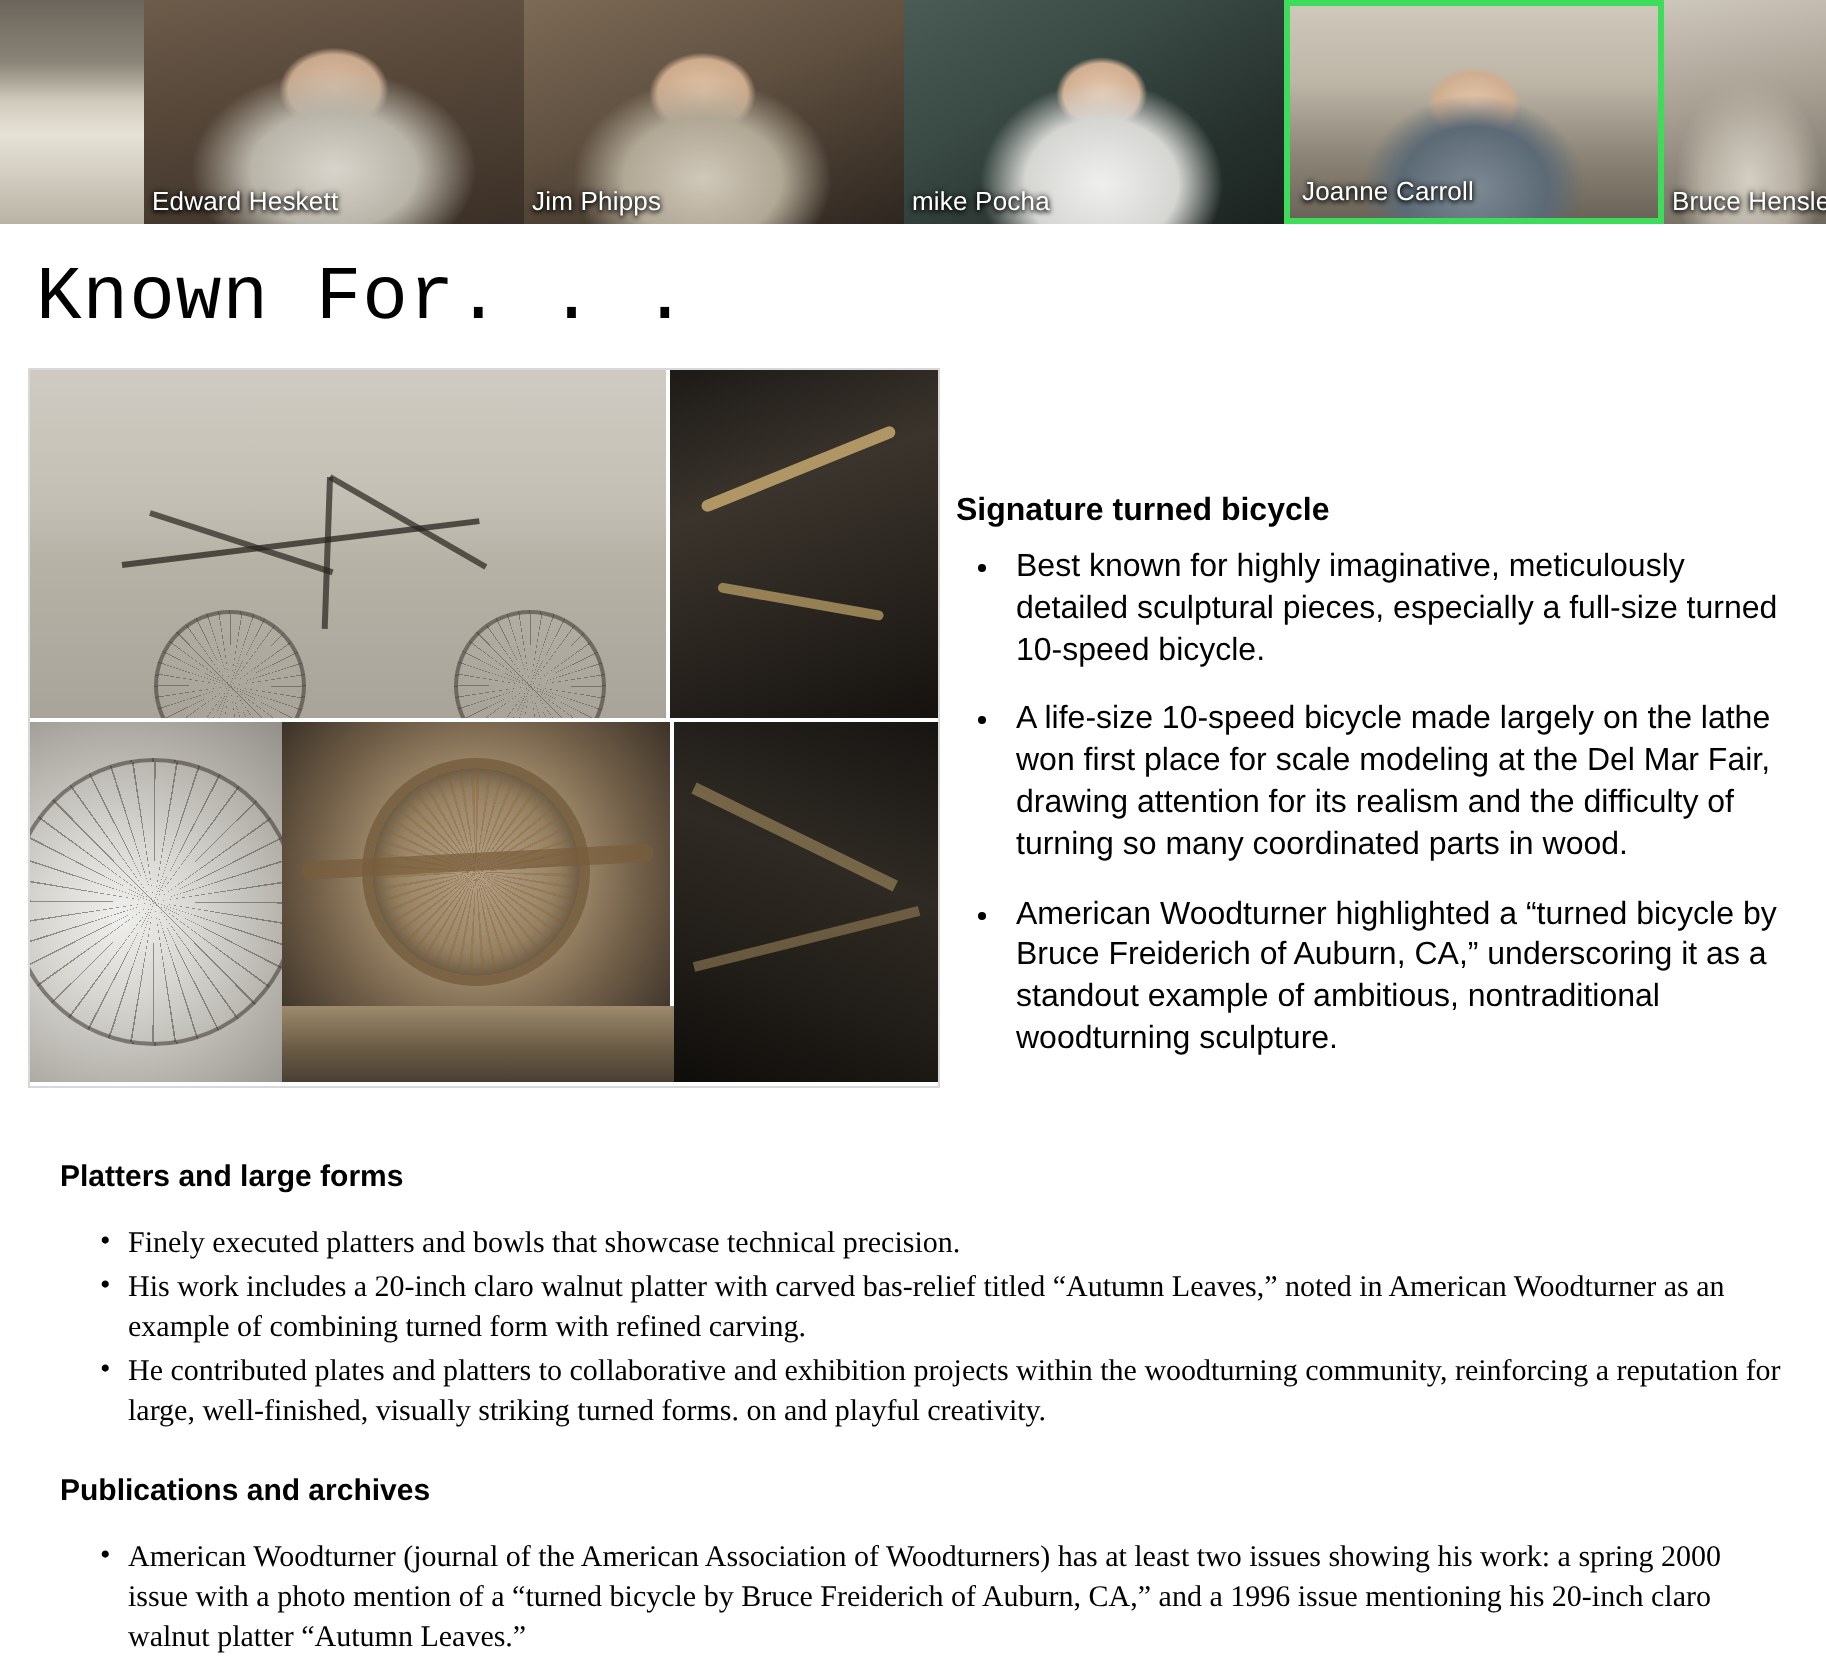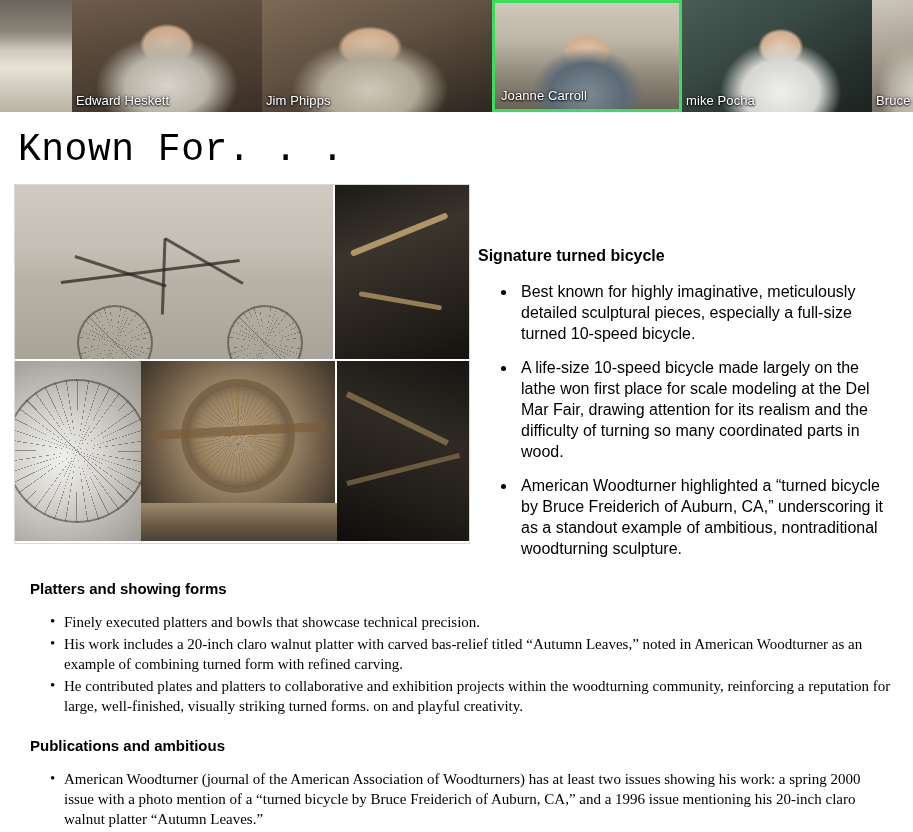--- a/index.html
+++ b/index.html
@@ -47,21 +47,21 @@
   }
   .tile.active {
     border: 3px solid #3ddc5a;
     box-sizing: border-box;
   }
   .tile.active .name { left: 6px; bottom: 6px; }
 
   
   .tile-0 { width: 72px; }
   .tile-1 { width: 190px; }
-  .tile-2 { width: 190px; padding-left: 40px; }
+  .tile-2 { width: 190px; }
   .tile-3 { width: 190px; }
   .tile-4 { width: 190px; }
   .tile-5 { width: 85px; }
 
   
   .feed-0 {
     background:
       linear-gradient(180deg, #6b655c 0%, #8b8478 28%, #cfcabc 45%, #e6e2d6 60%, #b9b3a5 100%);
   }
   .feed-1 {
@@ -193,21 +193,21 @@
     left: 478px;
     top: 135px;
     width: 424px;
   }
   .rc-head {
     font-size: 16px;
     font-weight: bold;
     margin-bottom: 9px;
   }
   ul.bullets {
-    margin: 17px;
+    margin: 4px;
     padding: 0 0 0 22px;
     list-style: disc;
   }
   ul.bullets > li {
     font-size: 16px;
     line-height: 1.30;
     margin-bottom: 14px;
     padding-left: 4px;
   }
 
@@ -258,28 +258,28 @@
   <div class="tile tile-1">
     <div class="feed feed-1"></div>
     <div class="name">Edward Heskett</div>
   </div>
 
   <div class="tile tile-2">
     <div class="feed feed-2"></div>
     <div class="name">Jim Phipps</div>
   </div>
 
+  <div class="tile tile-4">
+    <div class="feed feed-4"></div>
+    <div class="name">mike Pocha</div>
+  </div>
+
   <div class="tile tile-3 active">
     <div class="feed feed-3"></div>
     <div class="name">Joanne Carroll</div>
-  </div>
-
-  <div class="tile tile-4">
-    <div class="feed feed-4"></div>
-    <div class="name">mike Pocha</div>
   </div>
 
   <div class="tile tile-5">
     <div class="feed feed-5"></div>
     <div class="name">Bruce Hensle</div>
   </div>
 
 </div>
 
 <div class="slide">
@@ -332,32 +332,32 @@
     <ul class="bullets">
       <li>Best known for highly imaginative, meticulously detailed sculptural pieces, especially a full-size turned 10-speed bicycle.</li>
       <li>A life-size 10-speed bicycle made largely on the lathe won first place for scale modeling at the Del Mar Fair, drawing attention for its realism and the difficulty of turning so many coordinated parts in wood.</li>
       <li>American Woodturner highlighted a “turned bicycle by Bruce Freiderich of Auburn, CA,” underscoring it as a standout example of ambitious, nontraditional woodturning sculpture.</li>
     </ul>
   </div>
 
   <div class="bottom">
 
     <div>
-      <div class="sec-head">Platters and showing forms</div>
+      <div class="sec-head">Platters and large forms</div>
       <ul class="dashlist">
         <li>Finely executed platters and bowls that showcase technical precision.</li>
         <li> His work includes a 20-inch claro walnut platter with carved bas-relief titled “Autumn Leaves,” noted in American Woodturner as an example of combining turned form with refined carving.</li>
         <li>He contributed plates and platters to collaborative and exhibition projects within the woodturning community, reinforcing a reputation for large, well-finished, visually striking turned forms. on and playful creativity.</li>
       </ul>
     </div>
 
     <div class="gap"></div>
 
     <div>
-      <div class="sec-head">Publications and ambitious</div>
+      <div class="sec-head">Publications and archives</div>
       <ul class="dashlist">
         <li>American Woodturner (journal of the American Association of Woodturners) has at least two issues showing his work: a spring 2000 issue with a photo mention of a “turned bicycle by Bruce Freiderich of Auburn, CA,” and a 1996 issue mentioning his 20-inch claro walnut platter “Autumn Leaves.”</li>
       </ul>
     </div>
 
   </div>
 
 </div>
 
 </body></html>

